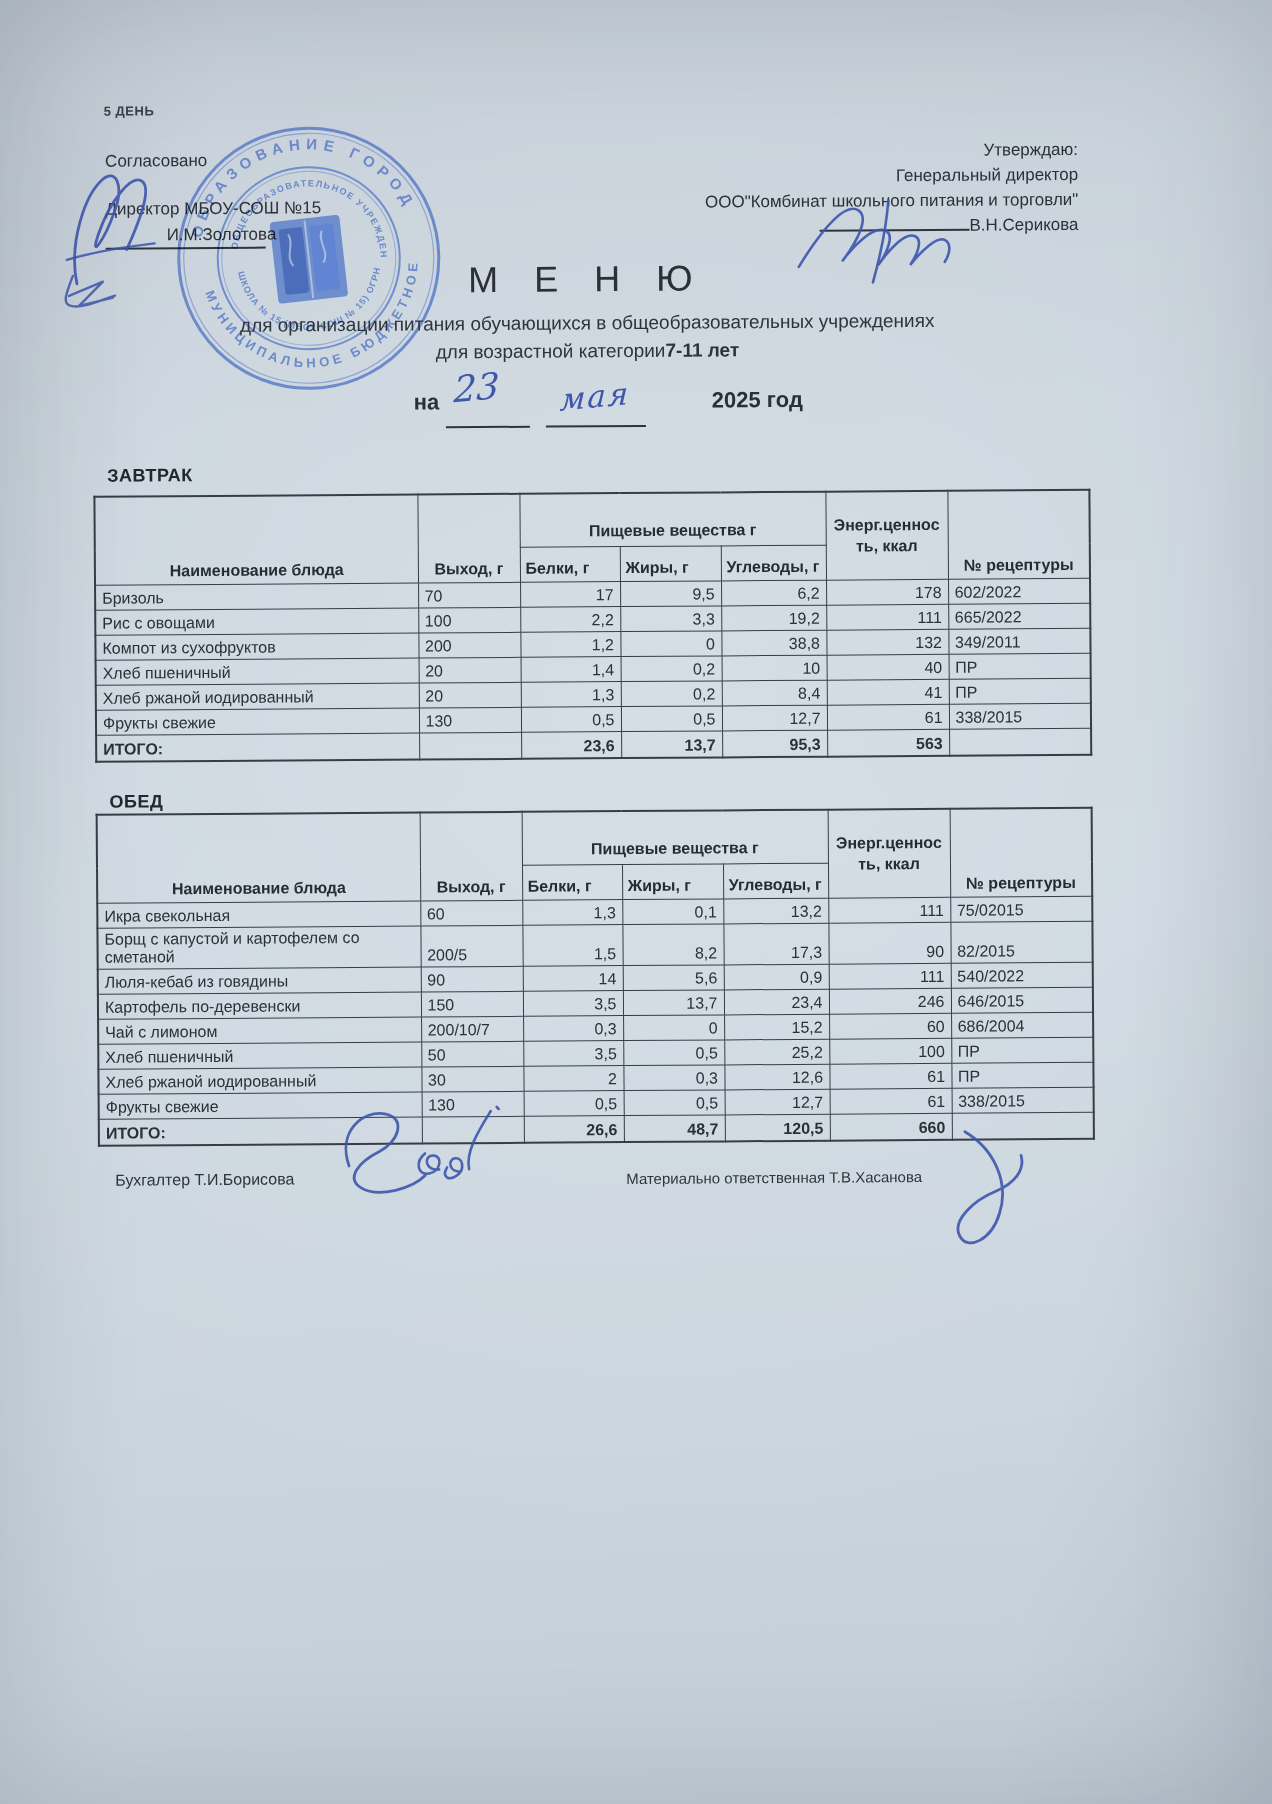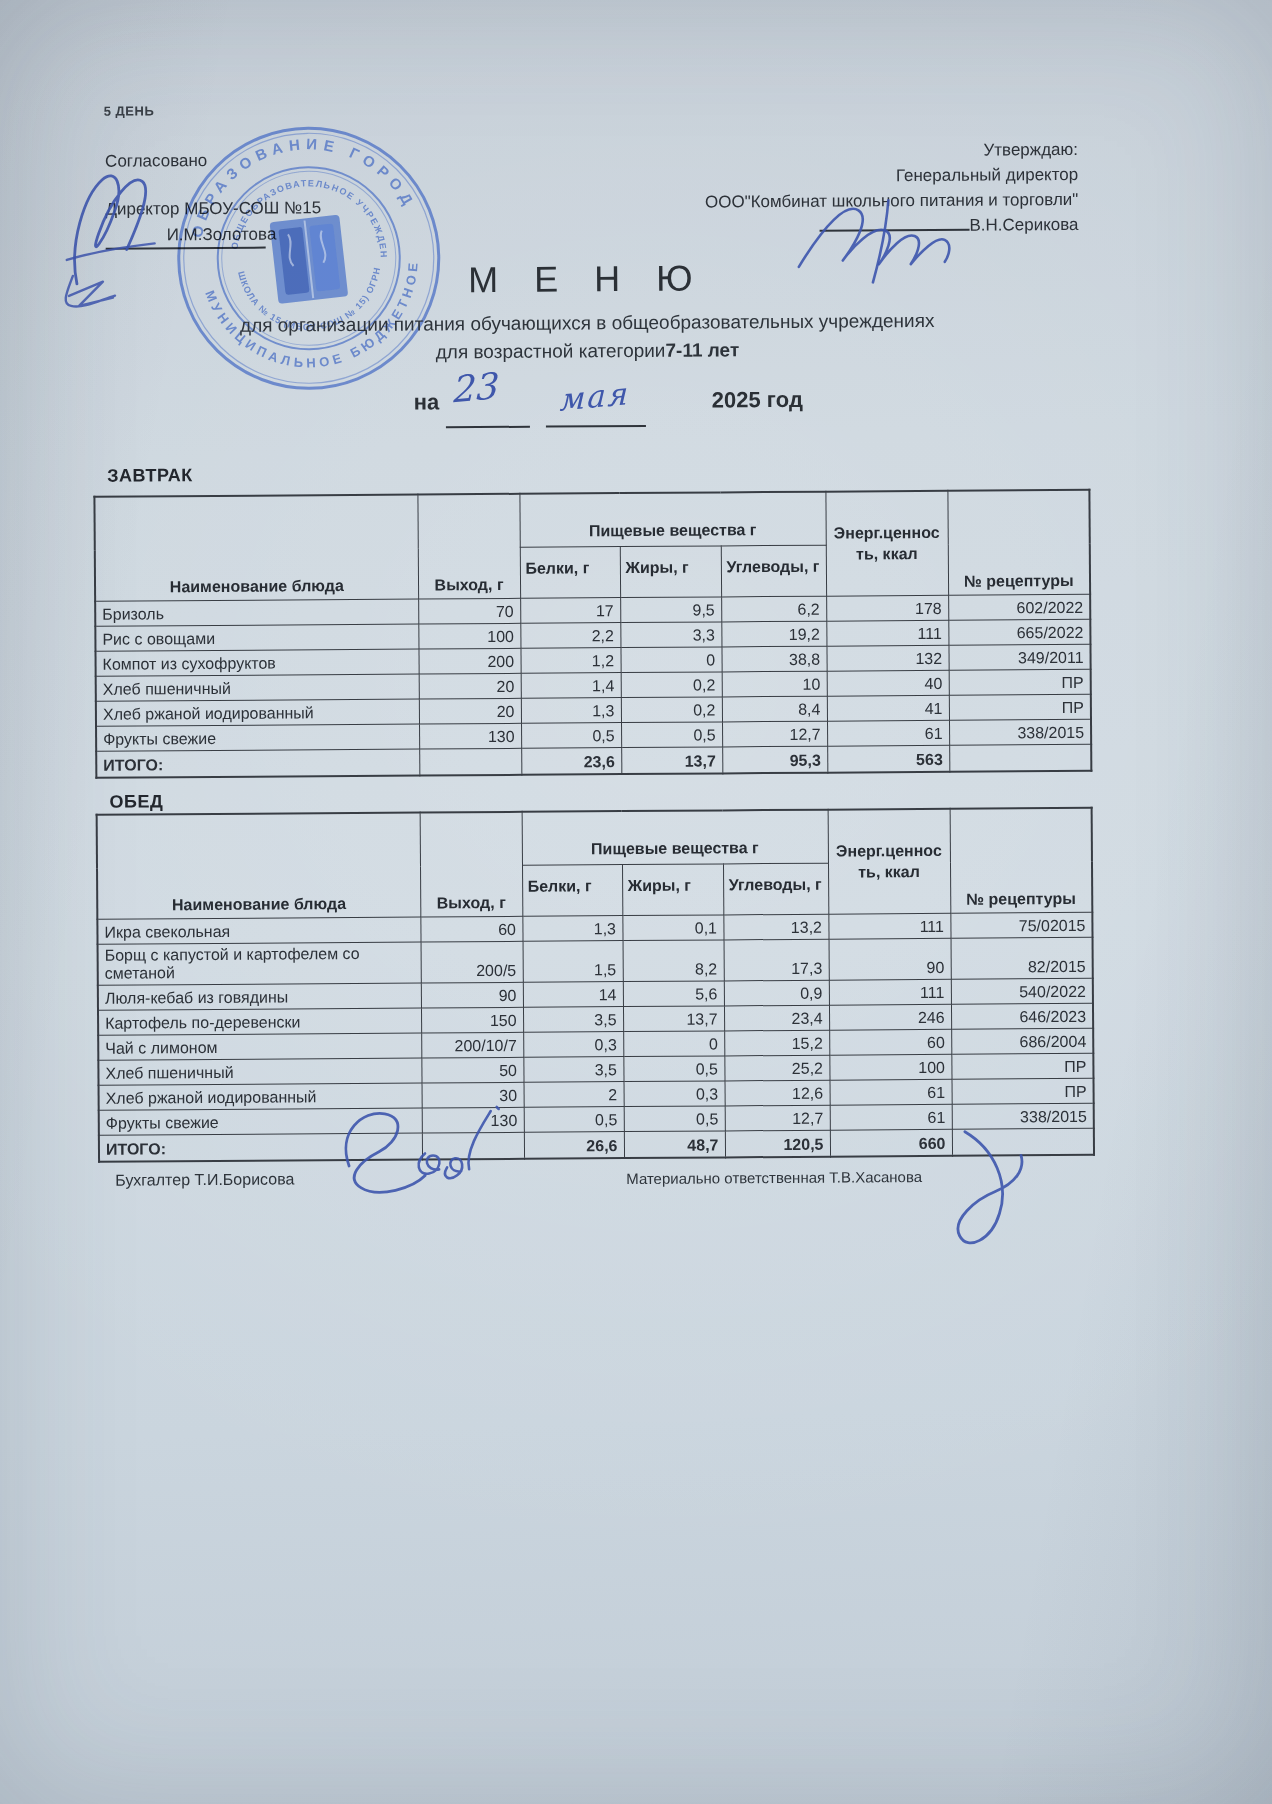--- a/index.html
+++ b/index.html
@@ -28,28 +28,28 @@
   .section-label{font-size:18px;font-weight:bold;color:#23272e;letter-spacing:0.5px;margin-top:20px;}
   .menu-table{border-collapse:collapse;table-layout:fixed;width:995px;background:transparent;}
   .menu-table, .menu-table th, .menu-table td{border:1.6px solid #383d44;}
   .menu-table{border-width:2.4px;}
   .menu-table th{font-size:16px;font-weight:bold;color:#272c33;padding:2px 5px;}
   .menu-table td{font-size:16px;padding:2px 6px;vertical-align:bottom;color:#2c3138;}
   tr.hrow1 th{height:44px;}
   tr.hrow2 th{height:28px;}
   th.vbot{vertical-align:bottom;text-align:center;padding-bottom:4px;}
   th.group{vertical-align:bottom;text-align:center;padding-bottom:6px;}
-  th.sub{vertical-align:bottom;text-align:left;padding-bottom:20px;}
+  th.sub{vertical-align:bottom;text-align:left;padding-bottom:4px;}
   th.carbs{white-space:nowrap;overflow:hidden;}
   th.energy{vertical-align:middle;text-align:center;word-break:break-word;line-height:1.3;}
   tr.data-row{height:25px;}
   tr.total-row{height:26px;}
   tr.total-row td{font-weight:bold;}
   td.num{text-align:right;}
-  td.mid{text-align:right;}
+  td.mid{text-align:left;}
   td.dish{text-align:left;}
   .footer-label{font-size:16px;color:#2e343b;}
   .ink{stroke:#3d55ad;fill:none;stroke-linecap:round;stroke-linejoin:round;}
   .stamp{mix-blend-mode:multiply;opacity:0.88;}
 </style>
 </head>
 <body>
 
 <div class="page">
   <div class="sheet">
@@ -268,21 +268,21 @@
             <td class="num">111</td>
             <td class="mid">540/2022</td>
           </tr>
           <tr class="data-row">
             <td class="dish">Картофель по-деревенски</td>
             <td class="mid">150</td>
             <td class="num">3,5</td>
             <td class="num">13,7</td>
             <td class="num">23,4</td>
             <td class="num">246</td>
-            <td class="mid">646/2023</td>
+            <td class="mid">646/2015</td>
           </tr>
           <tr class="data-row">
             <td class="dish">Чай с лимоном</td>
             <td class="mid">200/10/7</td>
             <td class="num">0,3</td>
             <td class="num">0</td>
             <td class="num">15,2</td>
             <td class="num">60</td>
             <td class="mid">686/2004</td>
           </tr>

